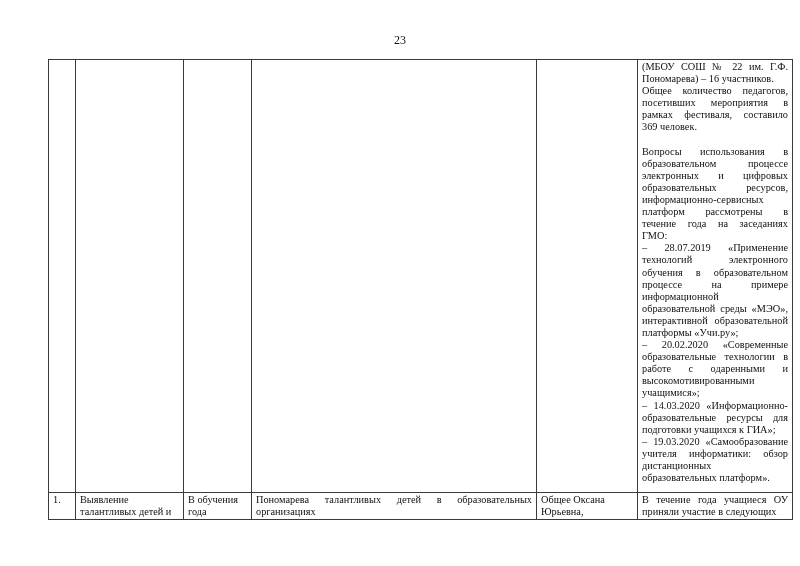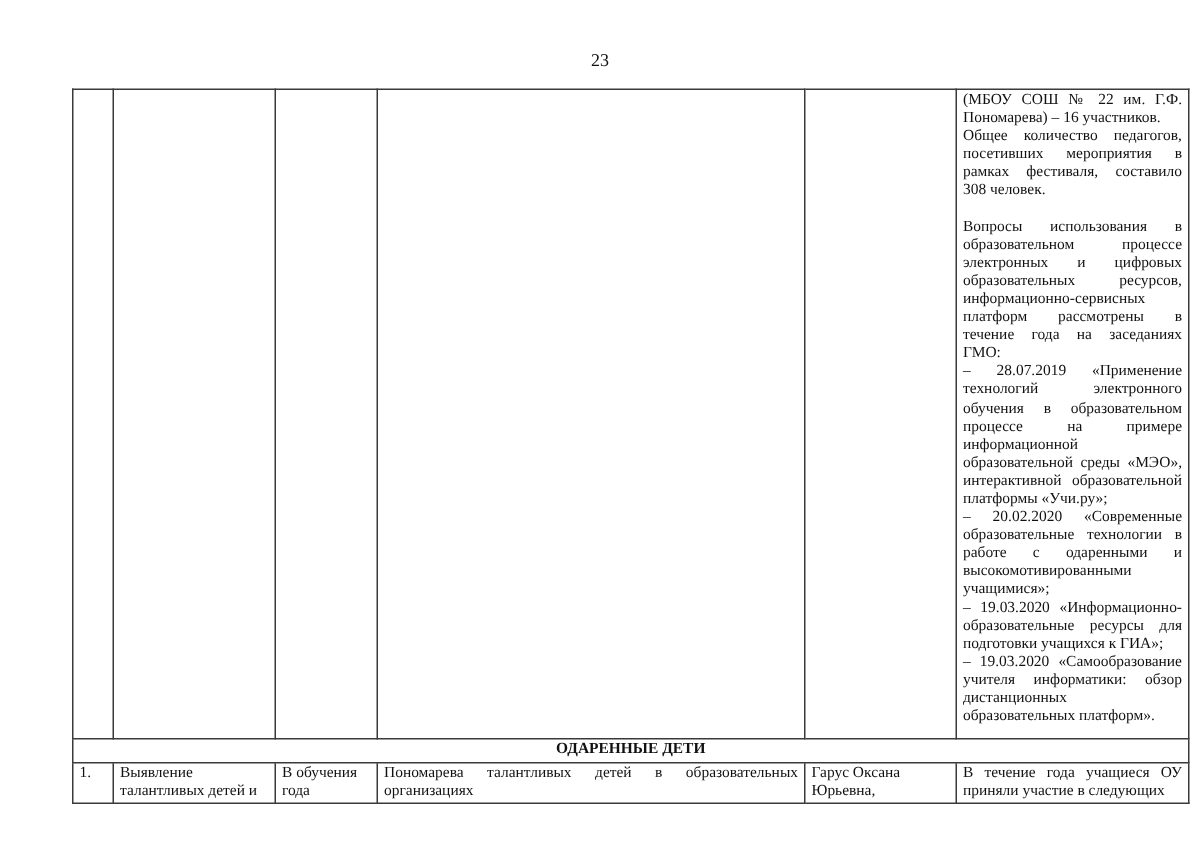--- a/index.html
+++ b/index.html
@@ -32,34 +32,31 @@
 <table>
   <tbody>
       <tr>
     <td class="c1 big"></td>
     <td class="c2"></td>
     <td class="c3"></td>
     <td class="c4"></td>
     <td class="c5"></td>
     <td class="c6 just">
       <p>(МБОУ СОШ № 22 им. Г.Ф. Пономарева) – 16 участников.</p>
-      <p>Общее количество педагогов, посетивших мероприятия в рамках фестиваля, составило 308 человек.</p>
+      <p>Общее количество педагогов, посетивших мероприятия в рамках фестиваля, составило 369 человек.</p>
       <div class="gap"></div>
       <p>Вопросы использования в образовательном процессе электронных и цифровых образовательных ресурсов, информационно-сервисных платформ рассмотрены в течение года на заседаниях ГМО:</p>
       <p>– 28.07.2019 «Применение технологий электронного обучения в образовательном процессе на примере информационной образовательной среды «МЭО», интерактивной образовательной платформы «Учи.ру»;</p>
       <p>– 20.02.2020 «Современные образовательные технологии в работе с одаренными и высокомотивированными учащимися»;</p>
-      <p>– 19.03.2020 «Информационно-образовательные ресурсы для подготовки учащихся к ГИА»;</p>
+      <p>– 14.03.2020 «Информационно-образовательные ресурсы для подготовки учащихся к ГИА»;</p>
       <p>– 19.03.2020 «Самообразование учителя информатики: обзор дистанционных образовательных платформ».</p>
     </td>
-  </tr>
-  <tr class="section">
-    <td colspan="6">ОДАРЕННЫЕ ДЕТИ</td>
   </tr>
   <tr class="row1">
     <td>1.</td>
     <td class="center">Выявление талантливых детей и</td>
     <td class="center">В обучения года</td>
     <td class="c6txt">Пономарева талантливых детей в образовательных организациях</td>
-    <td class="center">Гарус Оксана Юрьевна,</td>
+    <td class="center">Общее Оксана Юрьевна,</td>
     <td class="c6txt">В течение года учащиеся ОУ приняли участие в следующих</td>
   </tr>
 </tbody>
   </table>
 
 </body></html>

